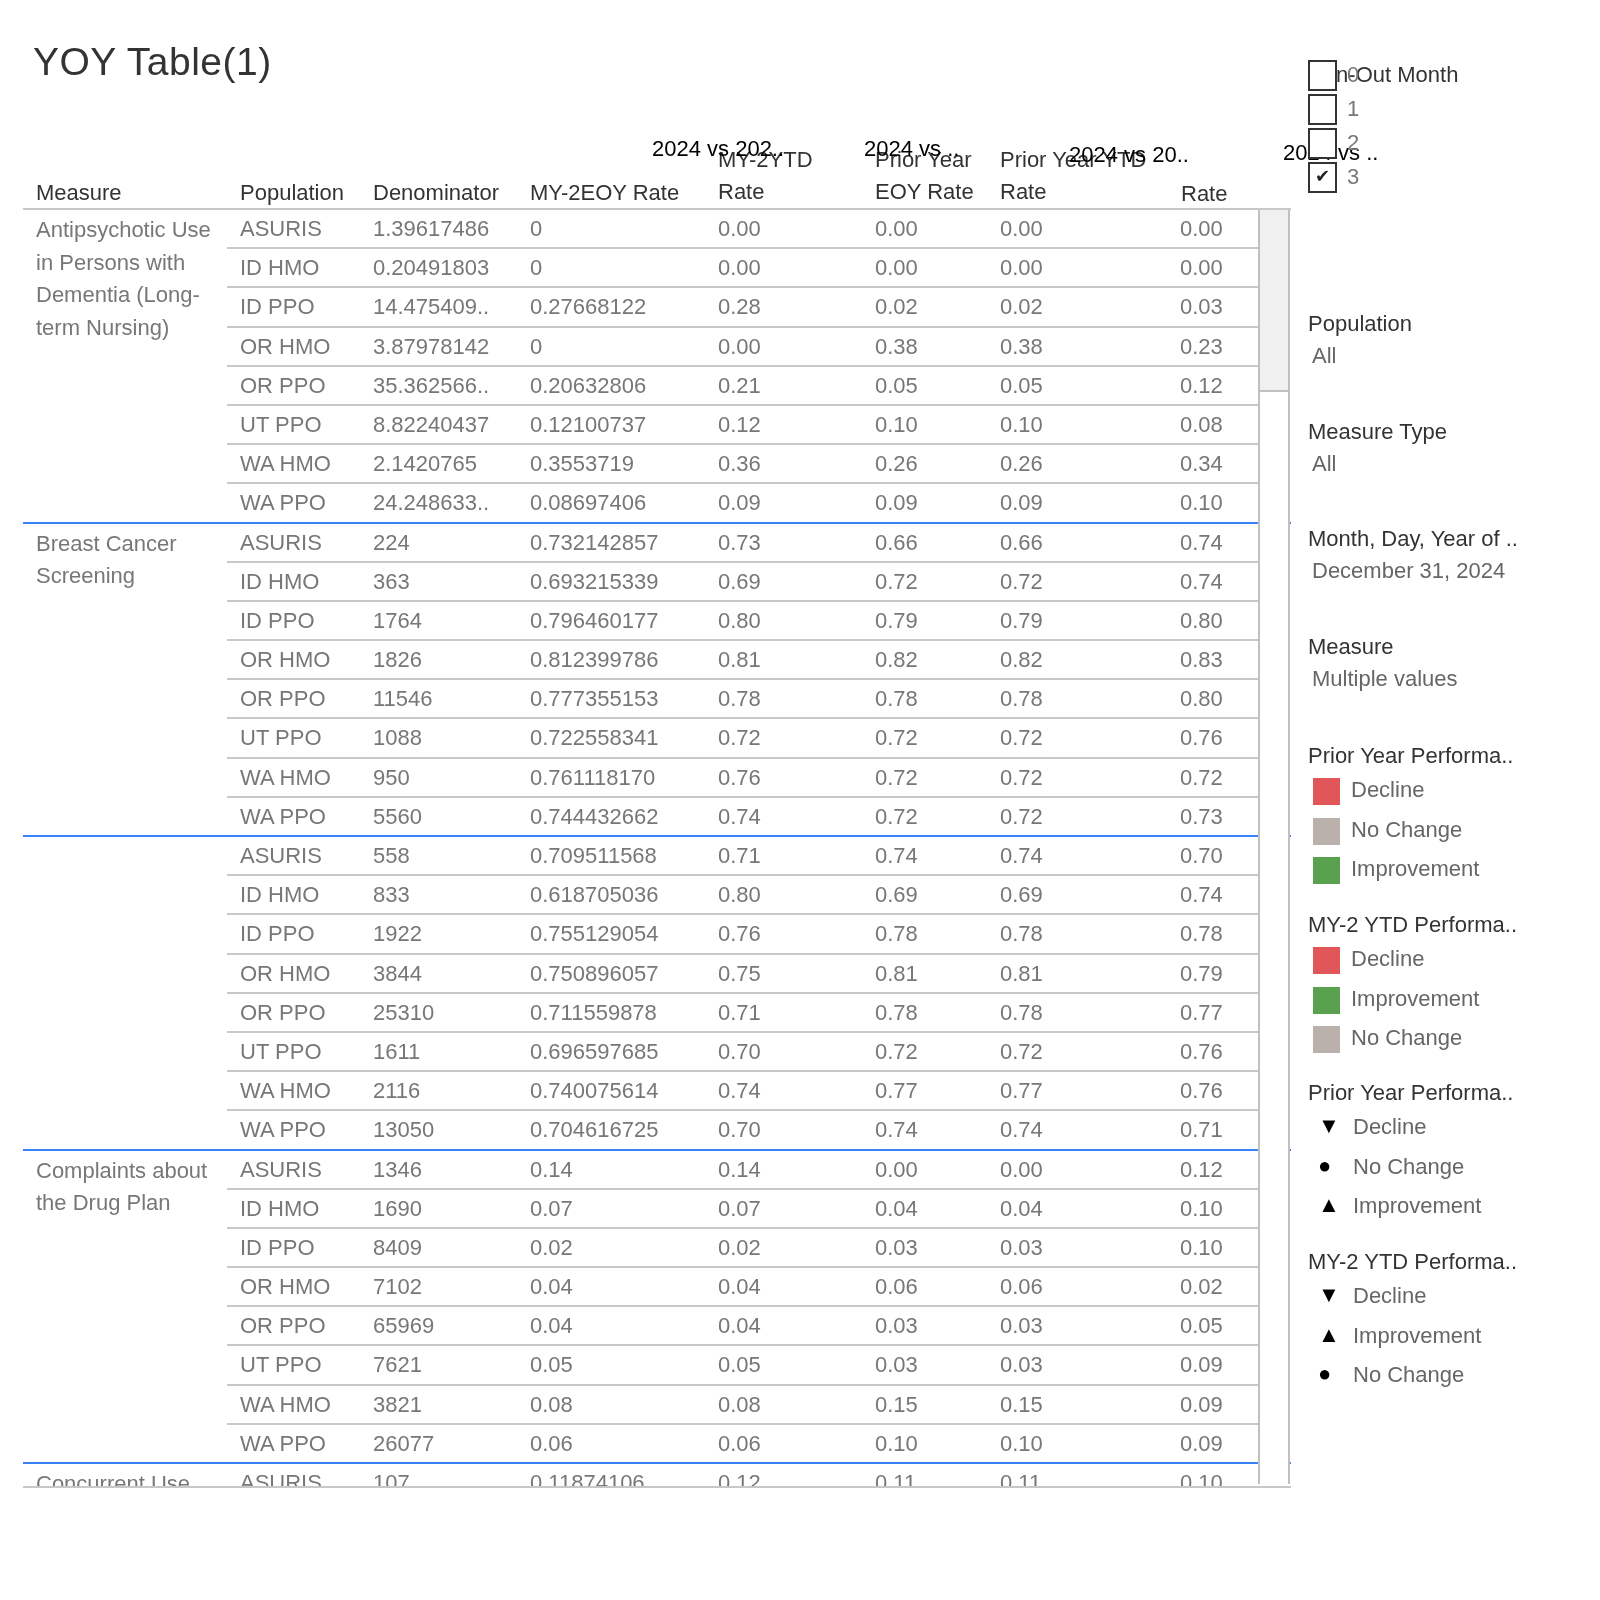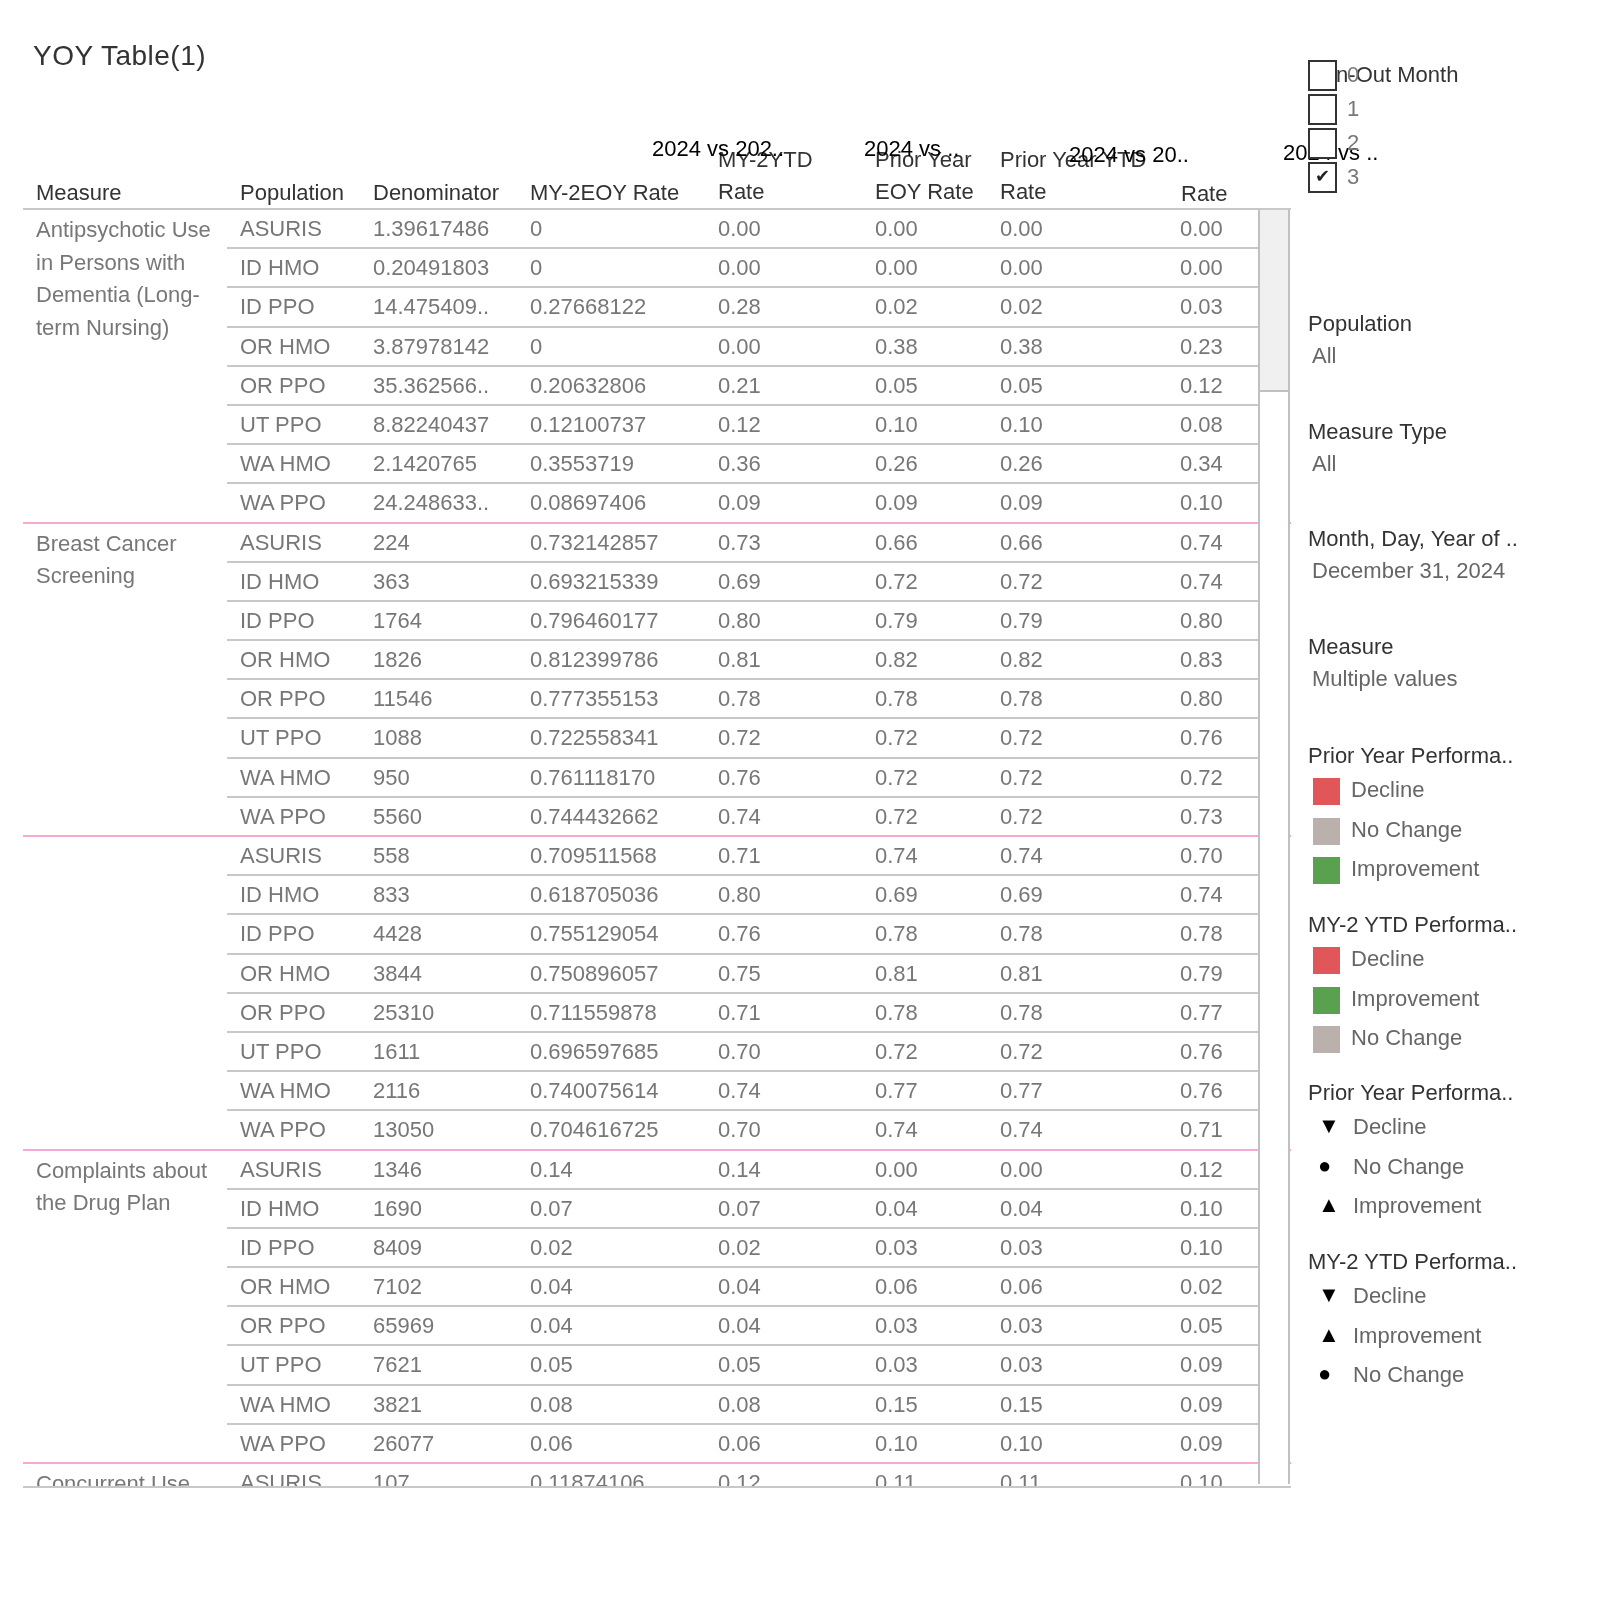--- a/index.html
+++ b/index.html
@@ -1,26 +1,26 @@
 <!DOCTYPE html>
 <html><head>
 <meta charset="utf-8">
 <style>
   html, body { margin:0; padding:0; background:#fff; }
   body { width:1600px; height:1600px; position:relative; overflow:hidden;
          font-family:"Liberation Sans", "DejaVu Sans", sans-serif; color:#333; }
-  .title { position:absolute; left:33px; top:40px; font-size:28px; color:#333; font-weight:normal; letter-spacing:0.5px; }
+  .title { position:absolute; left:33px; top:40px; font-size:39px; color:#333; font-weight:normal; letter-spacing:0.5px; }
   .hdr { position:absolute; font-size:22px; color:#333; white-space:nowrap; }
   .hdr-over { position:absolute; font-size:22px; color:#000; white-space:nowrap; }
   .table-wrap { position:absolute; left:23px; top:208px; width:1268px; height:1276px; overflow:hidden;
                 border-top:2px solid #c8c8c8; border-bottom:2px solid #c8c8c8; }
   .vscroll { position:absolute; left:1258px; top:210px; width:32px; height:1274px;
              border-left:2px solid #c0c0c0; border-right:2px solid #c0c0c0; box-sizing:border-box; background:#fff; }
   .vscroll .thumb { position:absolute; left:0; top:0; width:100%; height:180px; background:#f0f0f0; border-bottom:2px solid #c0c0c0; }
-  .group { position:relative; border-bottom:2px solid #f9a8d4; }
+  .group { position:relative; border-bottom:2px solid #3b82f6; }
   .group .mname { position:absolute; left:13px; top:4px; width:195px; font-size:22px; line-height:32.5px; color:#777; }
   .row { position:relative; height:37.2px; border-bottom:2px solid #c8c8c8; margin-left:204px; width:1031px; }
   .row:last-child { border-bottom:none; }
   .cell { position:absolute; top:6px; font-size:22px; color:#777; white-space:nowrap; }
   .c-pop { left:13px; } .c-den { left:146px; } .c-eoy { left:303px; }
   .c-ytd { left:491px; } .c-pye { left:648px; } .c-pyy { left:773px; } .c-cur { left:953px; }
   .side { position:absolute; left:1308px;margin-top:32px; }
   .side-h { font-size:22px; color:#333; white-space:nowrap; }
   .side-v { font-size:22px; color:#666; margin-left:4px; margin-top:6px; white-space:nowrap; }
   .cb-list { position:absolute; left:1308px; top:60px; }
@@ -220,21 +220,21 @@
         <span class="cell c-pop">ID HMO</span>
         <span class="cell c-den">833</span>
         <span class="cell c-eoy">0.618705036</span>
         <span class="cell c-ytd">0.80</span>
         <span class="cell c-pye">0.69</span>
         <span class="cell c-pyy">0.69</span>
         <span class="cell c-cur">0.74</span>
       </div>
       <div class="row">
         <span class="cell c-pop">ID PPO</span>
-        <span class="cell c-den">4428</span>
+        <span class="cell c-den">1922</span>
         <span class="cell c-eoy">0.755129054</span>
         <span class="cell c-ytd">0.76</span>
         <span class="cell c-pye">0.78</span>
         <span class="cell c-pyy">0.78</span>
         <span class="cell c-cur">0.78</span>
       </div>
       <div class="row">
         <span class="cell c-pop">OR HMO</span>
         <span class="cell c-den">3844</span>
         <span class="cell c-eoy">0.750896057</span>

